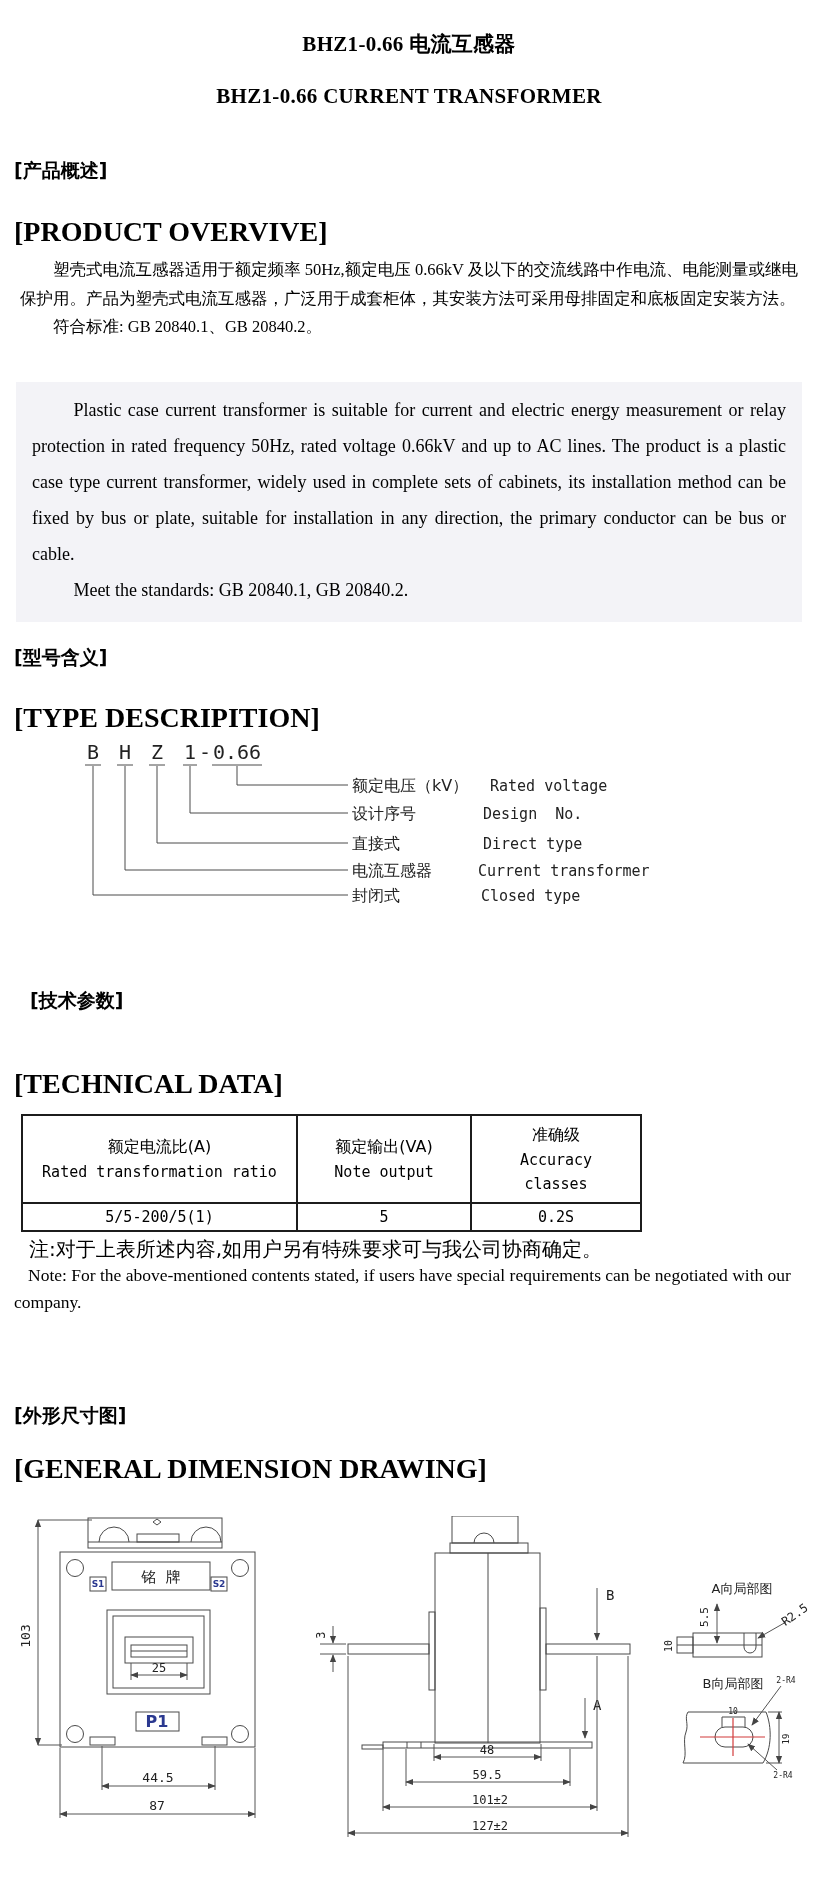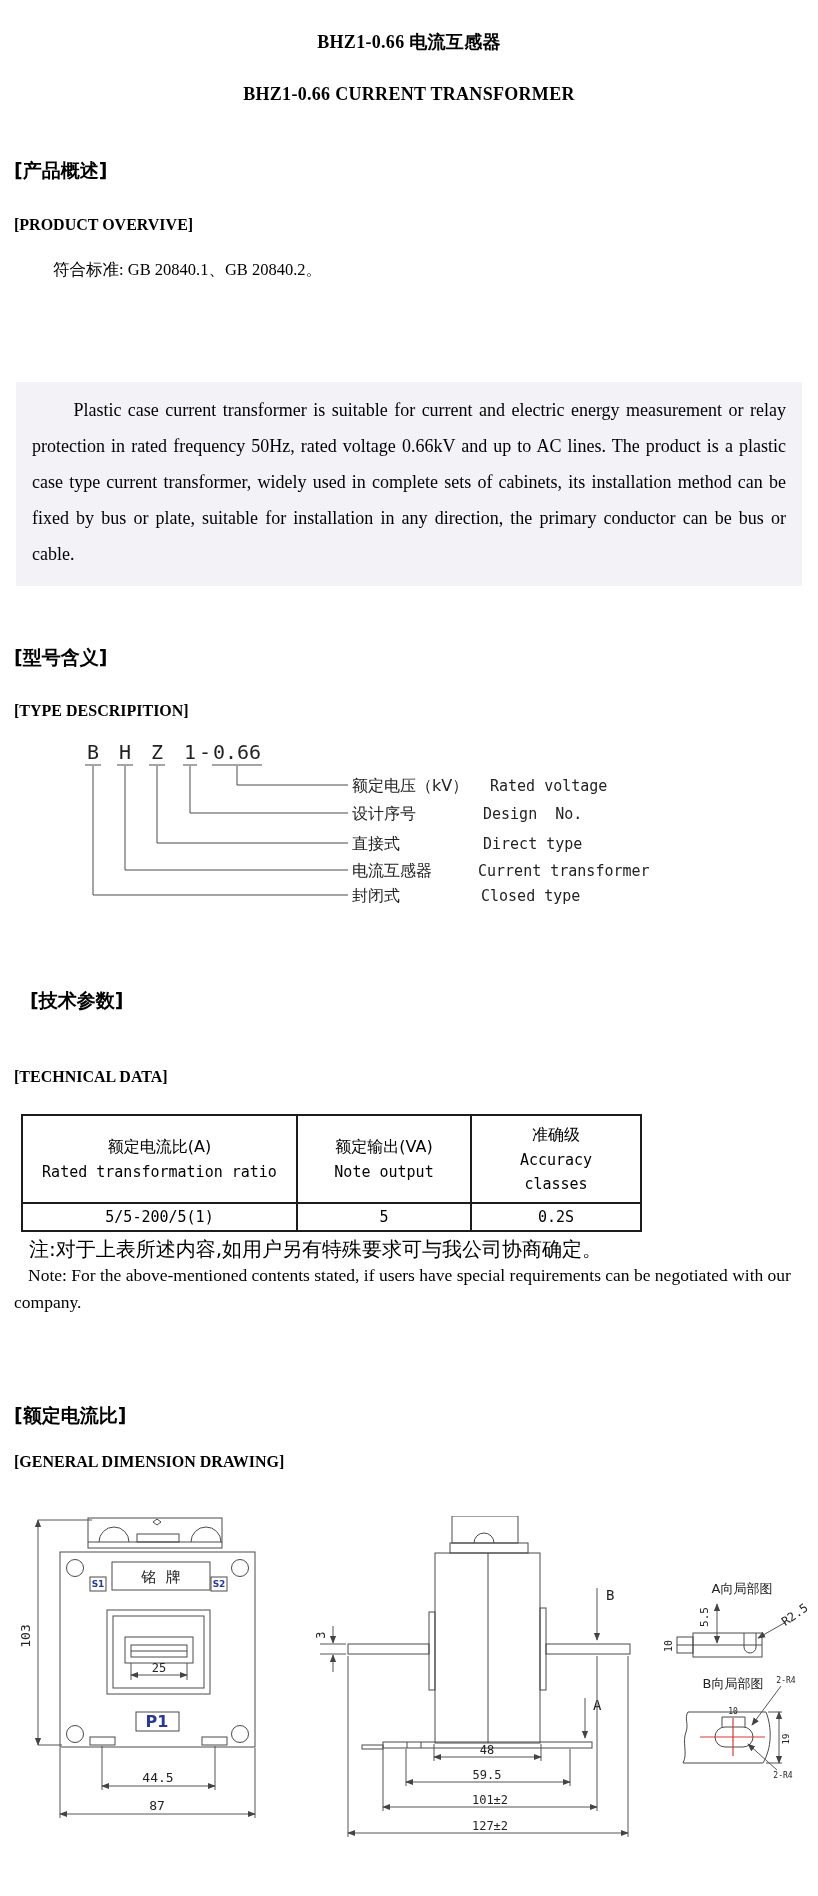--- a/index.html
+++ b/index.html
@@ -1,21 +1,21 @@
 <!DOCTYPE html>
 <html><head>
 <meta charset="utf-8">
 <style>
   html,body{margin:0;padding:0;background:#ffffff;}
   #page{position:relative;width:818px;height:1896px;background:#fff;overflow:hidden;
         font-family:"Liberation Serif","DejaVu Serif",serif;color:#000;}
   .abs{position:absolute;}
-  .title{width:818px;text-align:center;font-weight:bold;font-size:18px;letter-spacing:.3px;}
+  .title{width:818px;text-align:center;font-weight:bold;font-size:21px;letter-spacing:.3px;}
   .h-zh{font-weight:bold;font-size:19px;font-family:"DejaVu Sans","Liberation Sans",sans-serif;}
-  .h-en{font-weight:bold;font-size:16px;font-family:"Liberation Serif",serif;}
+  .h-en{font-weight:bold;font-size:28px;font-family:"Liberation Serif",serif;}
   .para-zh{left:20px;width:778px;font-size:16.5px;line-height:28.5px;text-align:justify;}
   .para-zh p{margin:0;text-indent:2em;}
   .en-block{left:16px;width:754px;background:#f3f3f7;padding:10px 16px 14px 16px;
             font-size:18px;line-height:36px;text-align:justify;}
   .en-block p{margin:0;text-indent:2.3em;}
   table.tech{border-collapse:collapse;table-layout:fixed;}
   table.tech td{border:2px solid #1c1c1c;text-align:center;vertical-align:middle;padding:2px 4px;}
   .t-zh{font-size:16px;font-family:"DejaVu Sans",sans-serif;line-height:26px;}
   .t-en{font-size:15px;font-family:"DejaVu Sans Mono","Liberation Mono",monospace;line-height:24px;}
   .t-val{font-size:15px;font-family:"DejaVu Sans Mono","Liberation Mono",monospace;}
@@ -33,25 +33,27 @@
 
 <div id="page">
 
   <div class="abs title" style="top:30px;">BHZ1-0.66 电流互感器</div>
   <div class="abs title" style="top:84px;">BHZ1-0.66 CURRENT TRANSFORMER</div>
 
   <div class="abs h-zh" style="top:158px;left:14px;">[产品概述]</div>
   <div class="abs h-en" style="top:216px;left:14px;">[PRODUCT OVERVIVE]</div>
 
   <div class="abs para-zh" style="top:256px;">
+    <p>塑壳式电流互感器适用于额定频率 50Hz,额定电压 0.66kV 及以下的交流线路中作电流、电能测量或继电保护用。产品为塑壳式电流互感器，广泛用于成套柜体，其安装方法可采用母排固定和底板固定安装方法。</p>
     <p>符合标准: GB 20840.1、GB 20840.2。</p>
   </div>
 
   <div class="abs en-block" style="top:382px;">
     <p>Plastic case current transformer is suitable for current and electric energy measurement or relay protection in rated frequency 50Hz, rated voltage 0.66kV and up to AC lines. The product is a plastic case type current transformer, widely used in complete sets of cabinets, its installation method can be fixed by bus or plate, suitable for installation in any direction, the primary conductor can be bus or cable.</p>
+    <p>Meet the standards: GB 20840.1, GB 20840.2.</p>
   </div>
 
   <div class="abs h-zh" style="top:645px;left:14px;">[型号含义]</div>
   <div class="abs h-en" style="top:702px;left:14px;">[TYPE DESCRIPITION]</div>
 
   <svg class="abs" style="top:733px;left:0;" width="818" height="185" viewBox="0 0 818 185">
     <g font-size="20" text-anchor="middle" class="cad">
       <text x="93" y="26">B</text>
       <text x="125" y="26">H</text>
       <text x="157" y="26">Z</text>
@@ -110,21 +112,21 @@
       <td class="t-val">5/5-200/5(1)</td>
       <td class="t-val">5</td>
       <td class="t-val">0.2S</td>
     </tr>
   </tbody>
     </table>
 
   <div class="abs note-zh" style="top:1236px;left:29px;">注:对于上表所述内容,如用户另有特殊要求可与我公司协商确定。</div>
   <div class="abs note-en" style="top:1262px;left:14px;width:792px;">Note: For the above-mentioned contents stated, if users have special requirements can be negotiated with our company.</div>
 
-  <div class="abs h-zh" style="top:1403px;left:14px;">[额定电流比]</div>
+  <div class="abs h-zh" style="top:1403px;left:14px;">[外形尺寸图]</div>
   <div class="abs h-en" style="top:1453px;left:14px;">[GENERAL DIMENSION DRAWING]</div>
 
   <svg class="abs" style="top:1516px;left:0;" width="818" height="380" viewBox="0 0 818 380">
     <defs>
       <marker id="ar" viewBox="0 0 10 10" refX="9" refY="5" markerWidth="8" markerHeight="8" orient="auto-start-reverse">
         <path d="M0,1 L10,5 L0,9 z" fill="#444"></path>
       </marker>
     </defs>
 
     <g>

